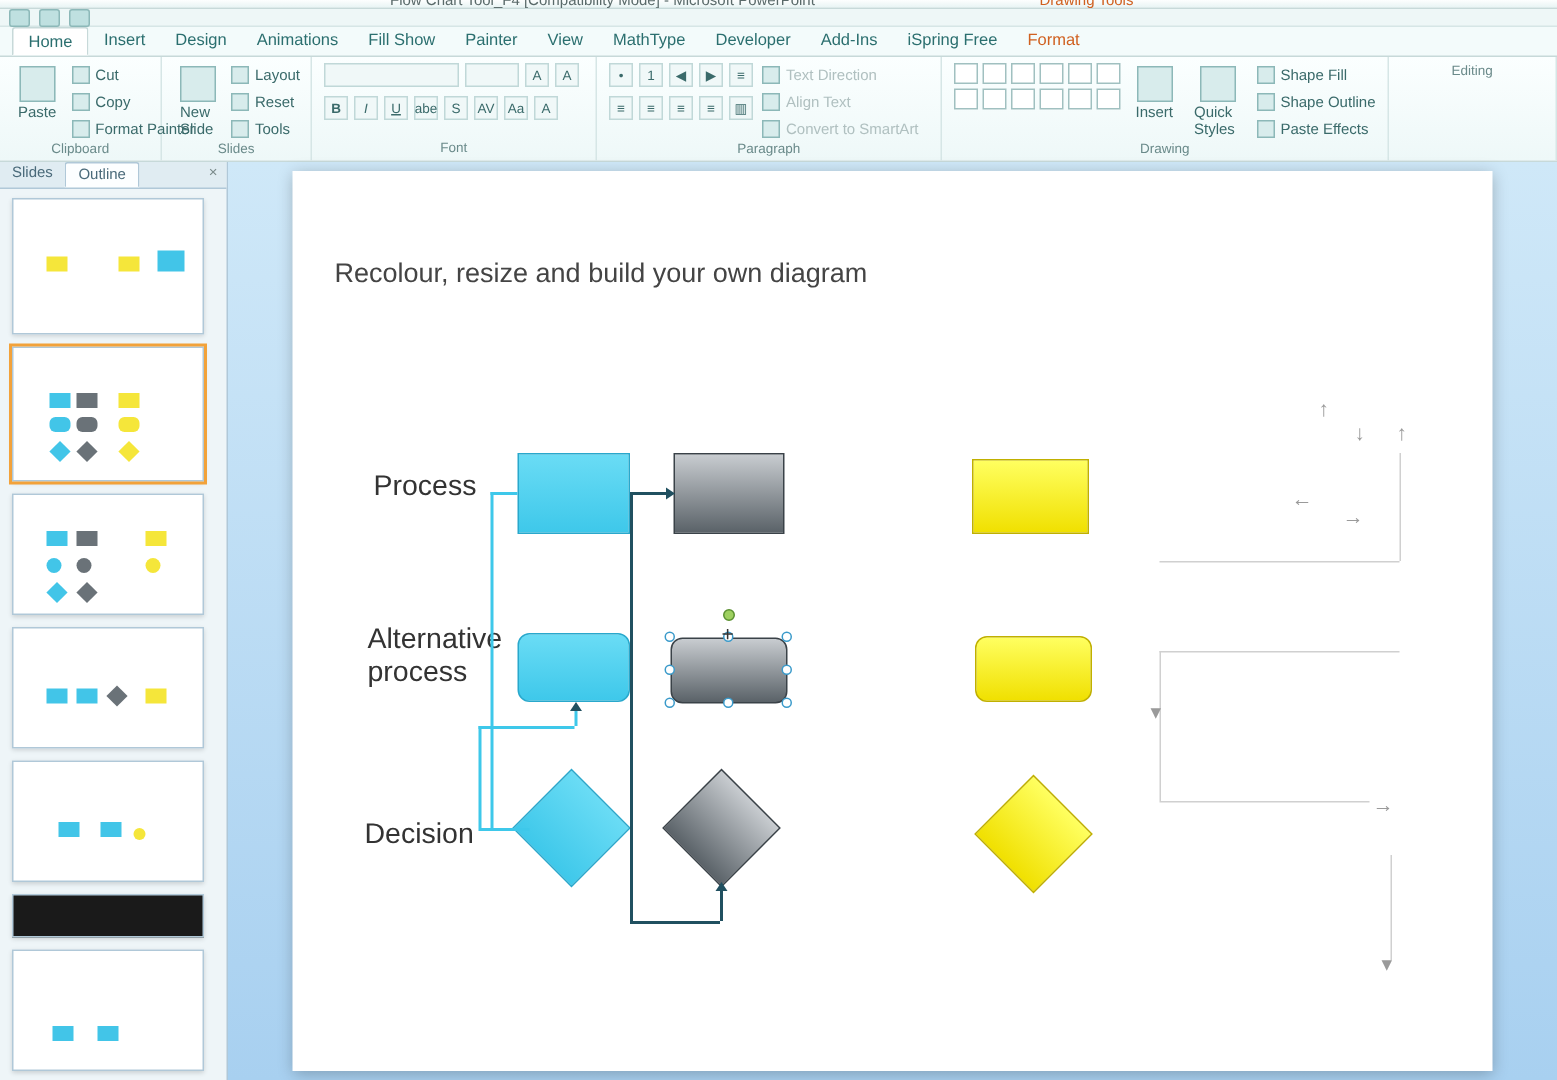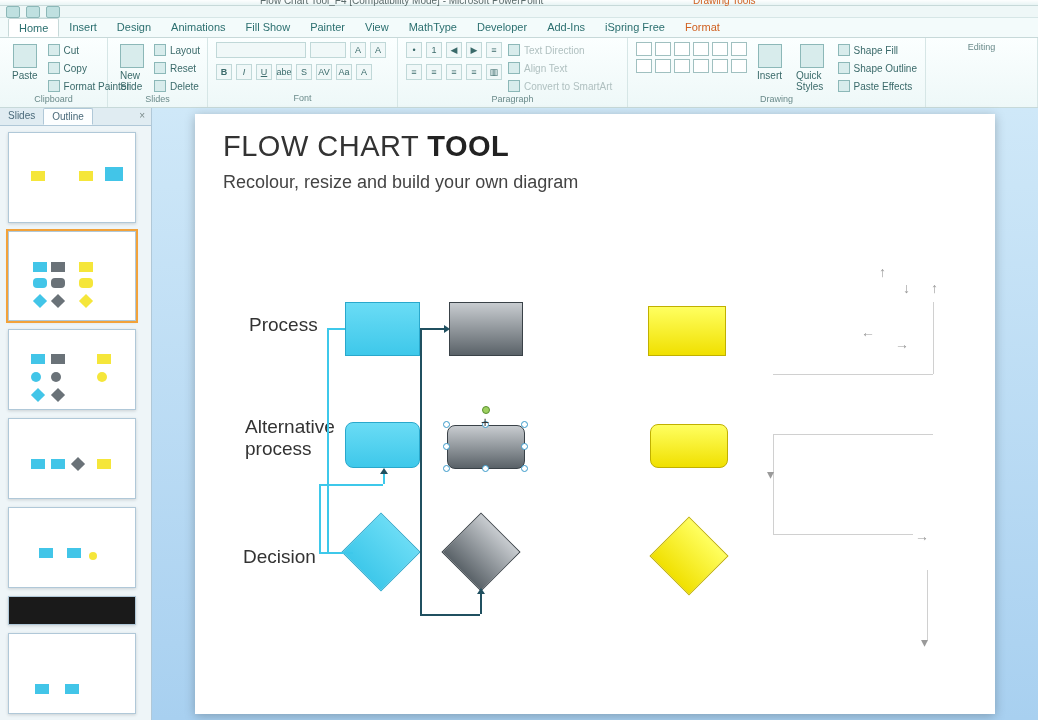--- a/index.html
+++ b/index.html
@@ -150,21 +150,21 @@
         <div class="ritem">
             <div class="ri"></div>
             <span>Layout</span>
           </div>
         <div class="ritem">
             <div class="ri"></div>
             <span>Reset</span>
           </div>
         <div class="ritem">
             <div class="ri"></div>
-            <span>Delete</span>
+            <span>Tools</span>
           </div>
       </div>
     </div>
     <div class="label">Slides</div>
   </div>
 
   <div class="group" style="width:190px">
     <div class="body">
       <div class="vstack" style="gap:6px">
         <div class="hstack">
@@ -327,21 +327,20 @@
       <div class="thumb dk"></div>
       <div class="thumb sm">
         <div class="mini tm-sq" style="left:26px;top:50px;background:#42c5e8;"></div>
         <div class="mini tm-sq" style="left:56px;top:50px;background:#42c5e8;"></div>
       </div>
     </div>
   </div>
 
   <div class="stage">
     <div class="slide">
-      <div class="title"><span>FLOW CHART </span><b>TOOL</b></div>
       <div class="subtitle">Recolour, resize and build your own diagram</div>
 
       <div class="lab" style="left:54px; top:200px">Process</div>
       <div class="lab" style="left:50px; top:302px; width:110px">Alternative process</div>
       <div class="lab" style="left:48px; top:432px">Decision</div>
 
       <div class="shape rect c-blue" style="left:150px;top:188px;width:75px;height:54px"></div>
       <div class="shape rect c-gray" style="left:254px;top:188px;width:74px;height:54px"></div>
       <div class="shape rect c-yel" style="left:453px;top:192px;width:78px;height:50px"></div>
 

